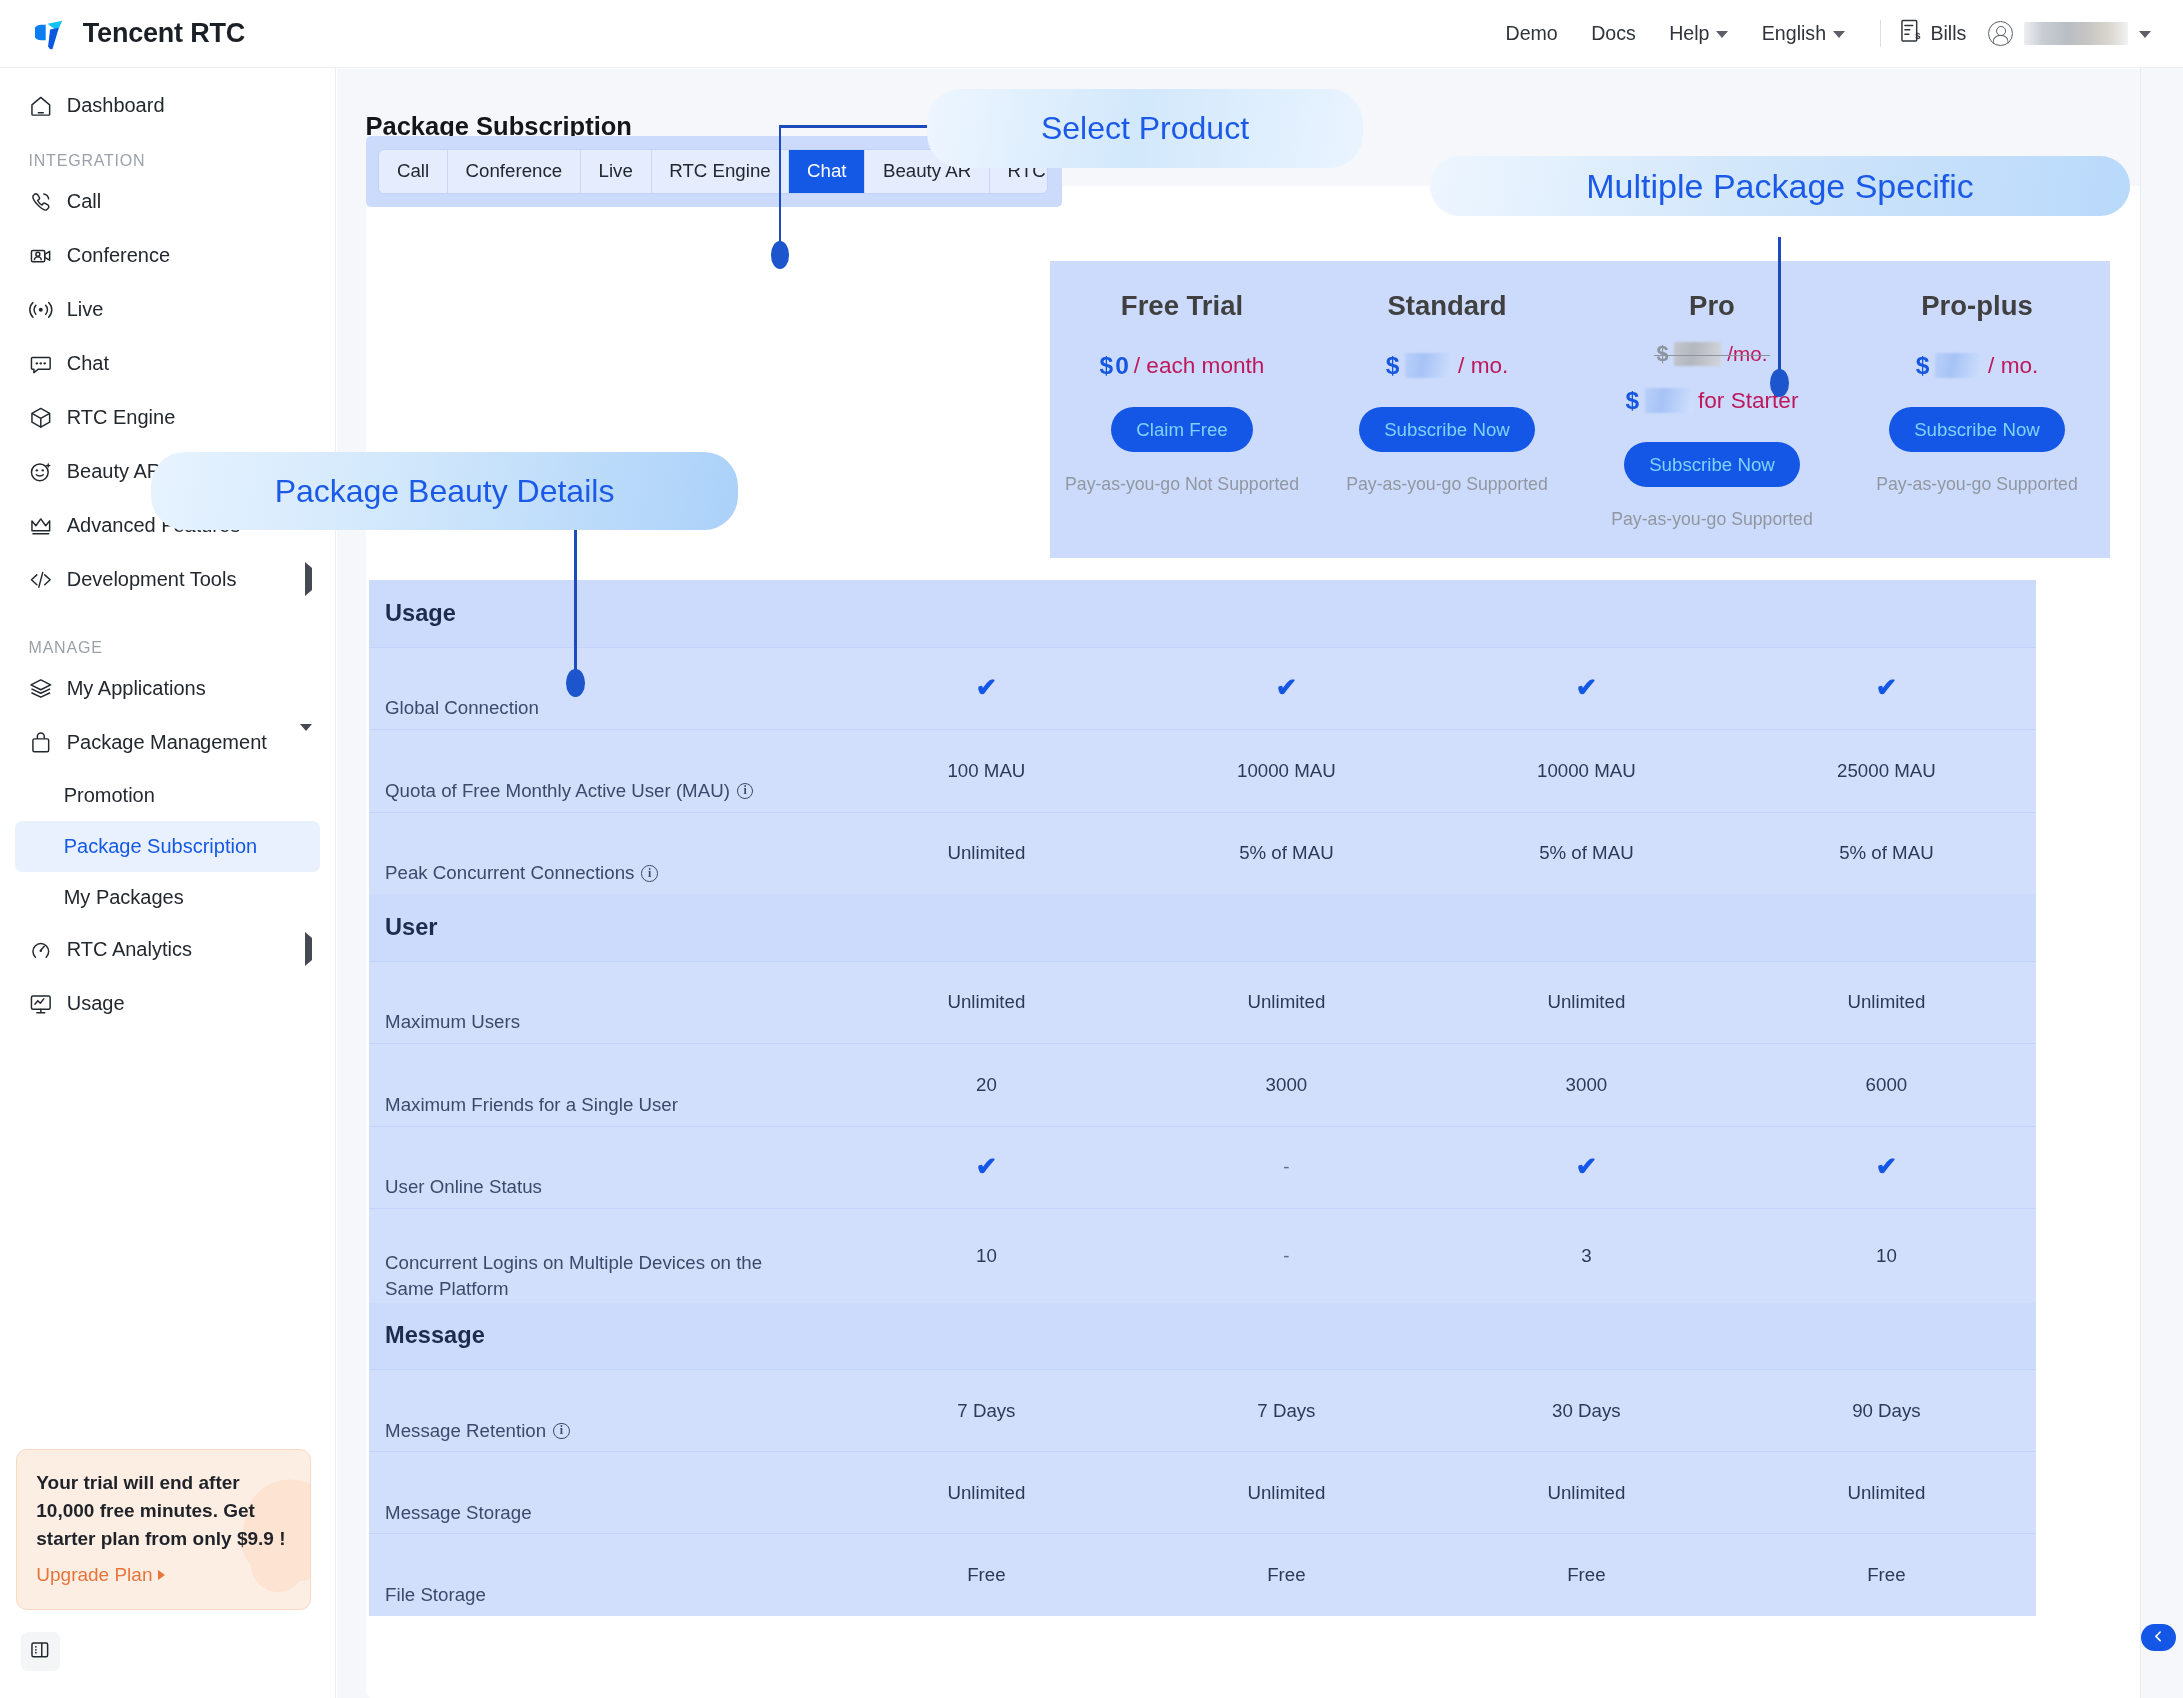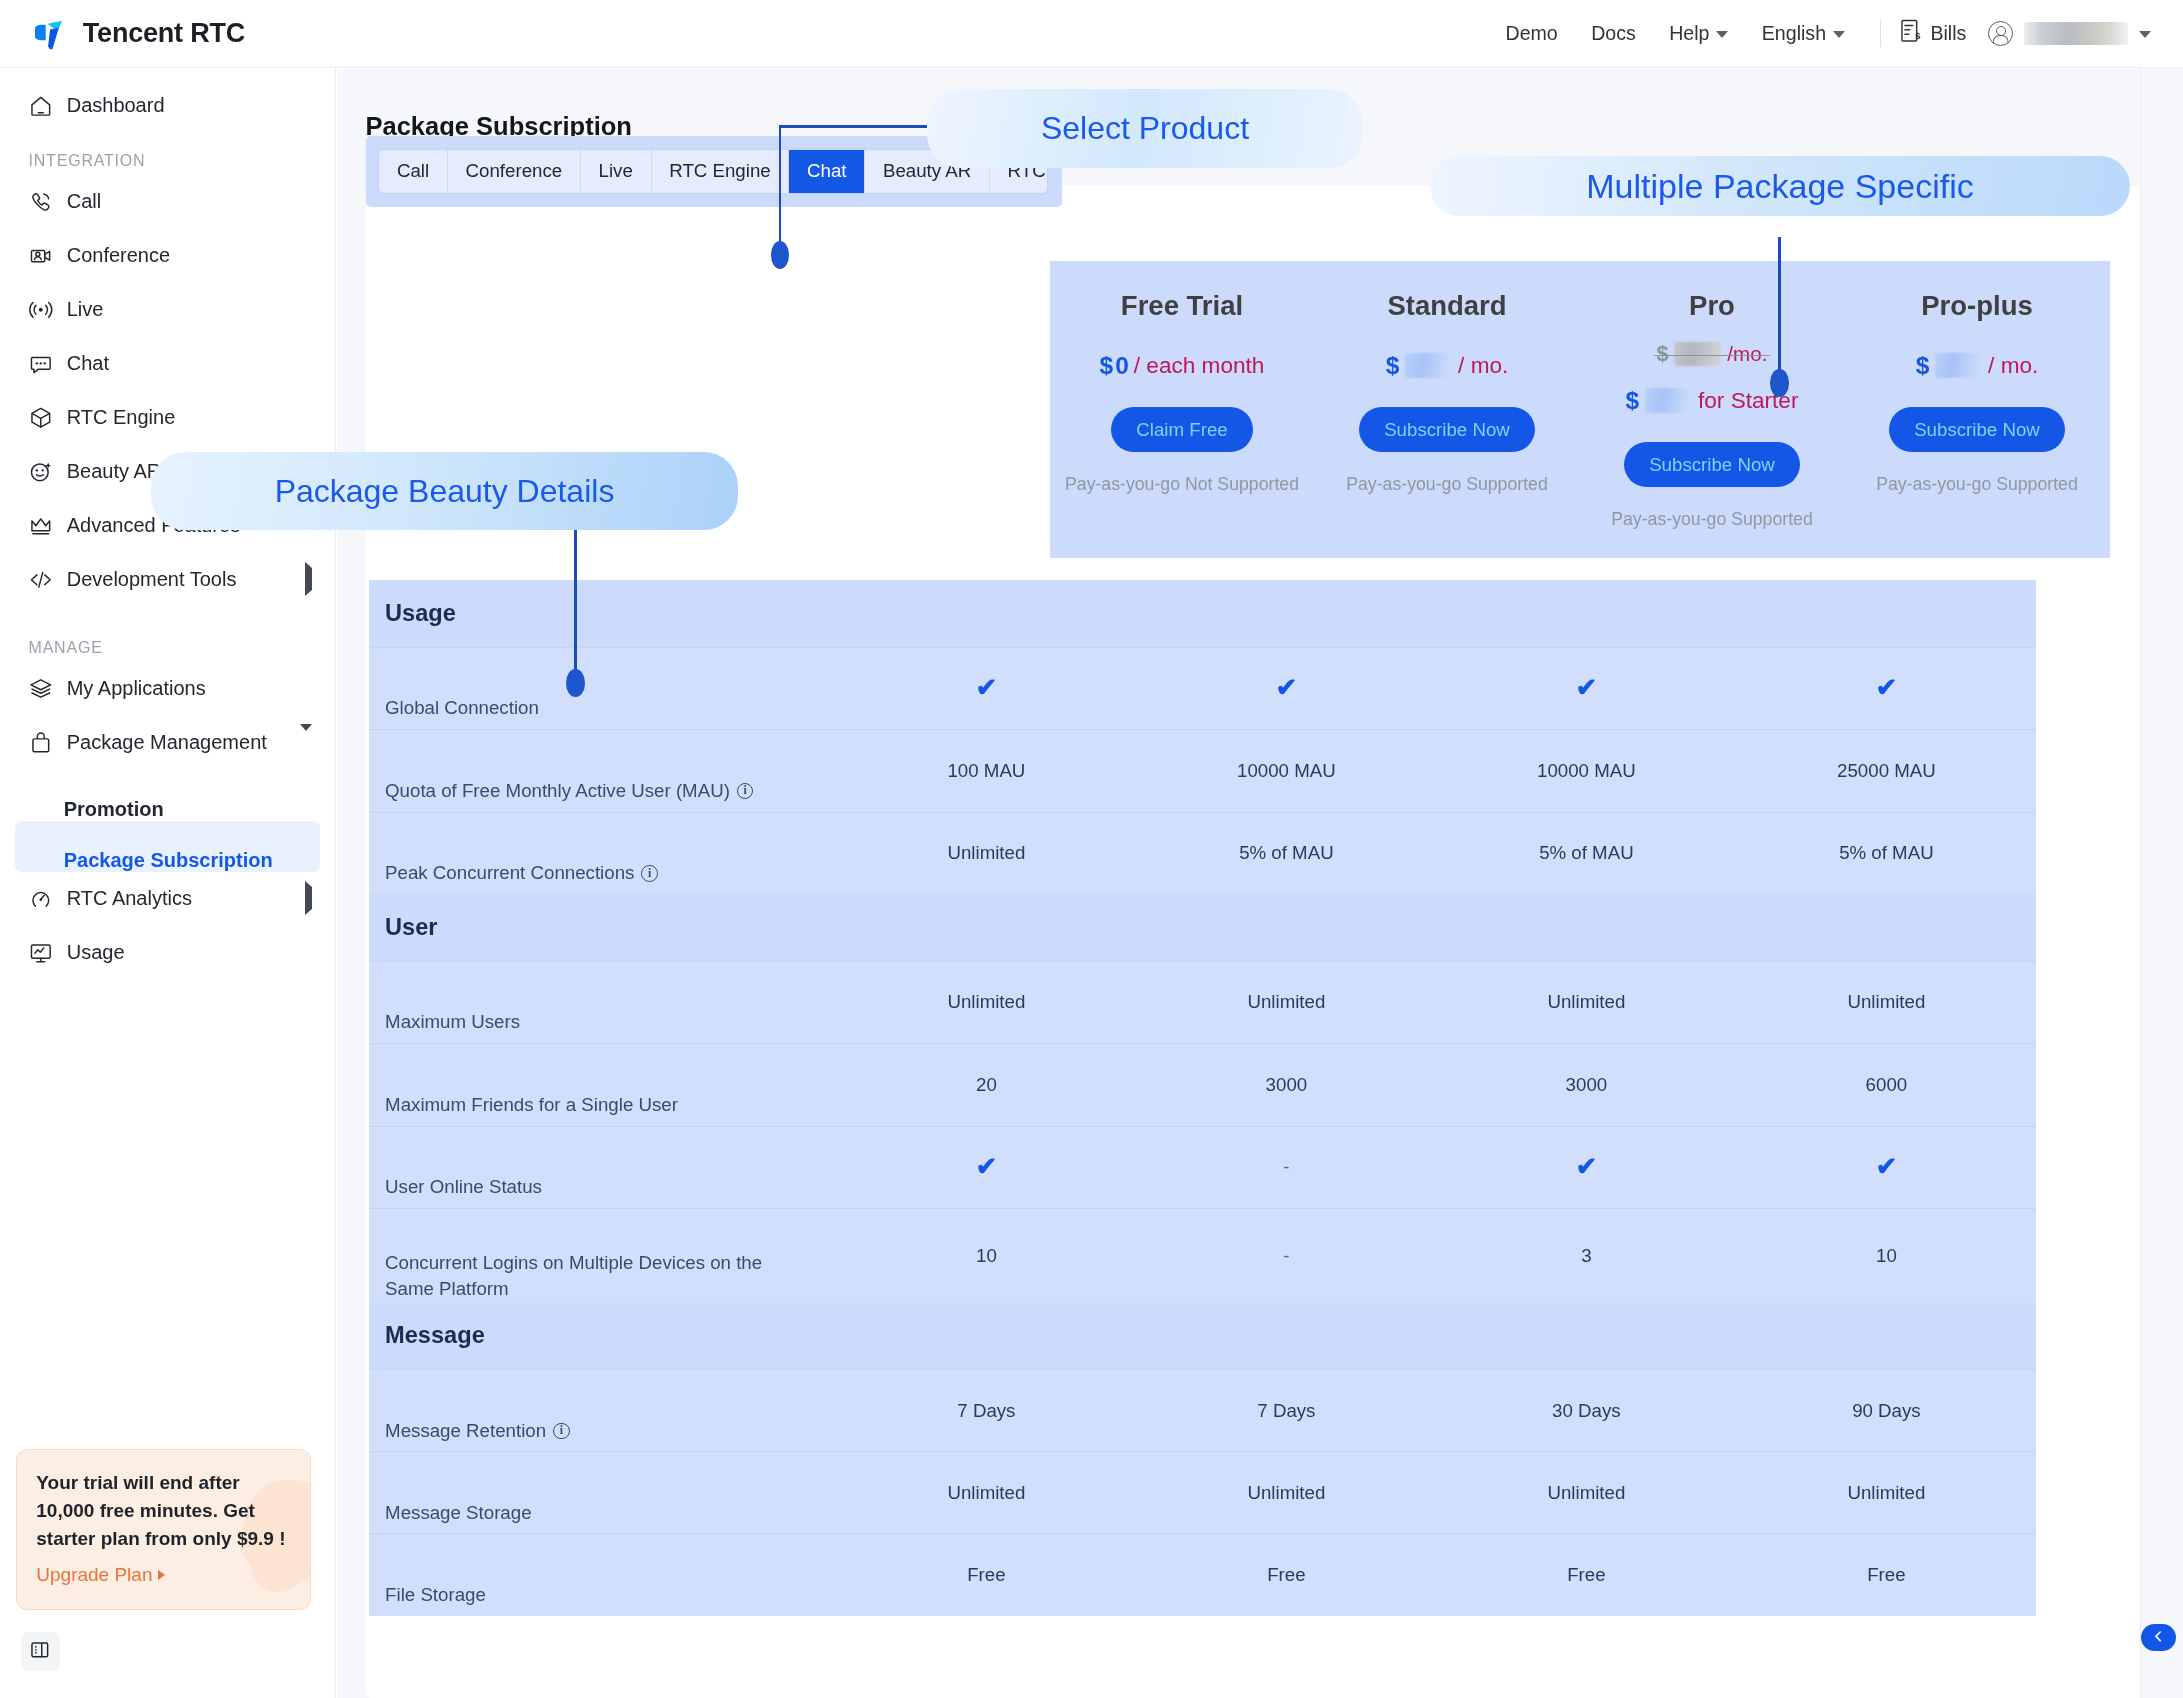--- a/index.html
+++ b/index.html
@@ -63,22 +63,22 @@
   .nav-item .ic svg { width: 23.6px; height: 23.6px; display: block; }
   .nav-item .lbl { white-space: nowrap; }
   .nav-item .chev { margin-left: auto; }
   .chev-r { width: 0; height: 0; border-top: 6.4px solid transparent; border-bottom: 6.4px solid transparent; border-left: 7.9px solid #454a52; }
   .chev-dn { width: 0; height: 0; border-left: 6.4px solid transparent; border-right: 6.4px solid transparent; border-top: 7.9px solid #454a52; }
   .nav-group {
     font-size: 16px; color: #9ba1aa; letter-spacing: 0.8px; padding: 0 28.5px;
     height: 42px; display: flex; align-items: flex-end; padding-bottom: 4.9px;
   }
   .subnav-item {
-    display: flex; align-items: flex-end; height: 51px; margin: 0 14.7px 0 14.7px;
-    padding-left: 49px; font-size: 20px; color: #23282f; border-radius: 6.9px; cursor: pointer; font-weight: bold;
+    display: flex; align-items: center; height: 51px; margin: 0 14.7px 0 14.7px;
+    padding-left: 49px; font-size: 20px; color: #23282f; border-radius: 6.9px; cursor: pointer;
   }
   .subnav-item.active { background: #eaf1fe; color: #1459e6; }
 
   .trial-card {
     position: absolute; left: 15.7px; bottom: 89px; width: 295px; height: 161px;
     background: #fdeee4; border: 1px solid #f8d9c6; border-radius: 10.8px;
     padding: 18.7px 19.6px 0 19.6px; overflow: hidden;
   }
   .trial-card .deco1 {
     position: absolute; right: -17.7px; top: 28.5px; width: 83px; height: 98px;
@@ -379,20 +379,23 @@
     </span>
     <span class="lbl">Package Management</span>
     <span class="chev"><i class="chev-dn"></i></span>
   </div>
 
   <div class="subnav-item">
     <span>Promotion</span>
   </div>
   <div class="subnav-item active">
     <span>Package Subscription</span>
+  </div>
+  <div class="subnav-item">
+    <span>My Packages</span>
   </div>
 
   <div class="nav-item">
     <span class="ic">
       <svg viewBox="0 0 48 48">
           <path d="M13 39 a16 16 0 1 1 22 0" fill="none" stroke="#23282f" stroke-width="3" stroke-linecap="round"></path>
           <path d="M24 25 L31 17" stroke="#23282f" stroke-width="3" stroke-linecap="round"></path>
           <circle cx="24" cy="26" r="2.6" fill="#23282f"></circle>
         </svg>
     </span>

